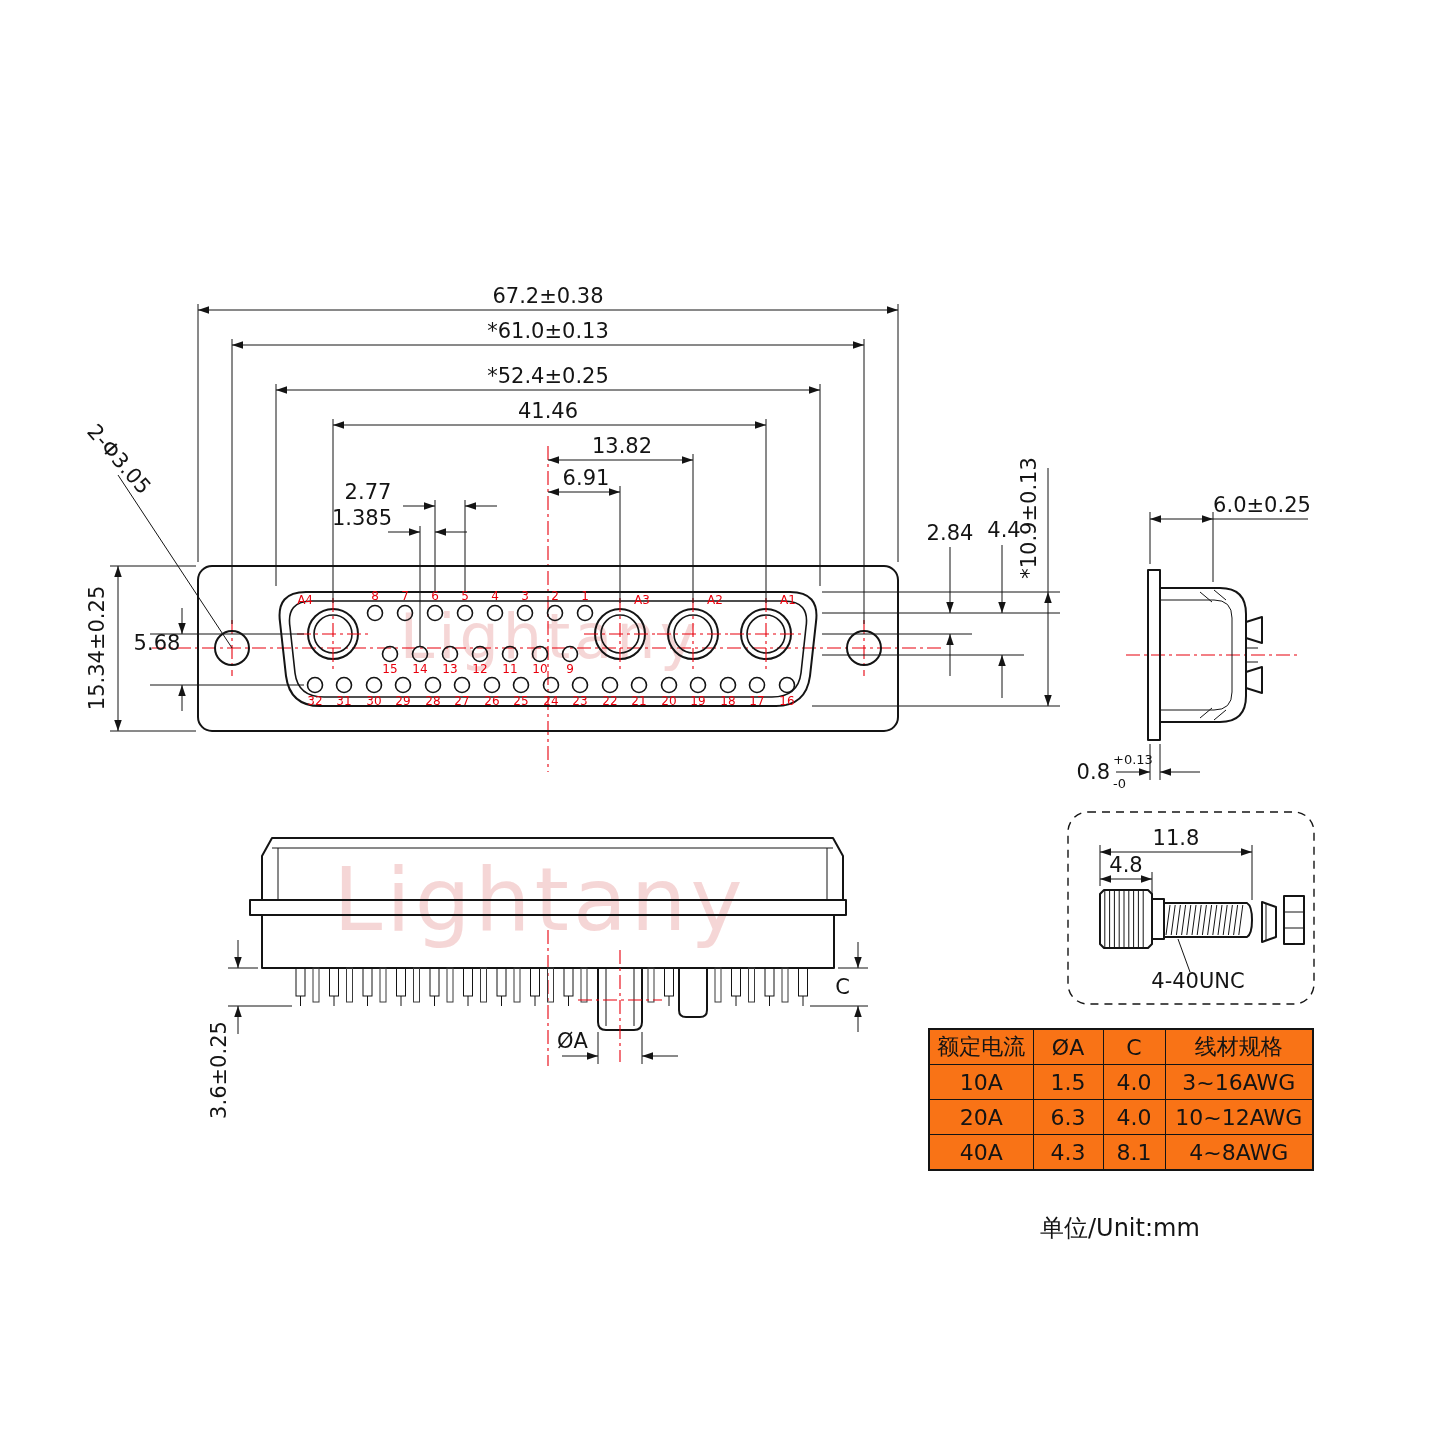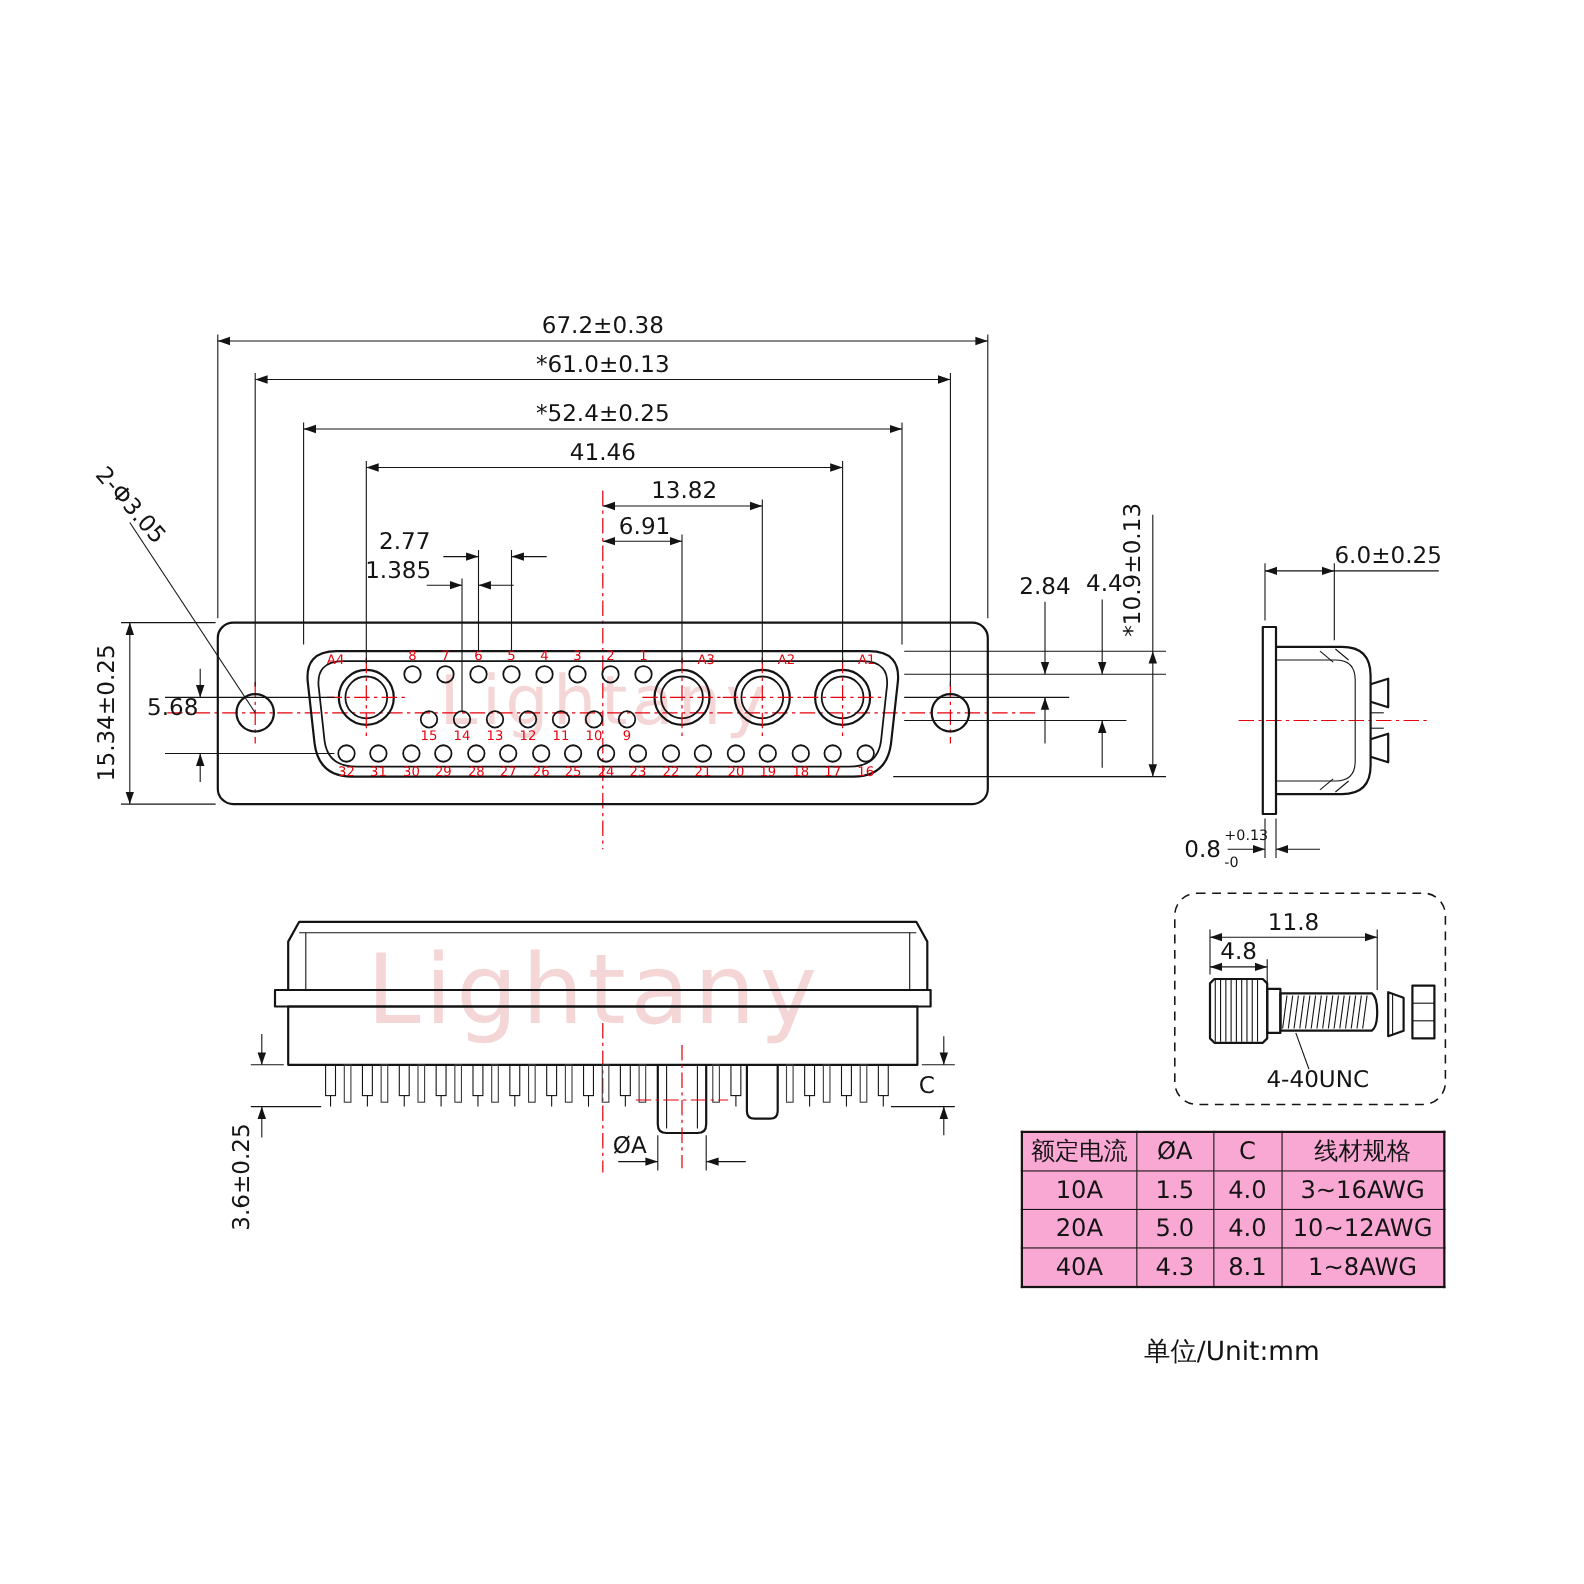--- a/index.html
+++ b/index.html
@@ -17,21 +17,21 @@
   .dim{stroke:#141414;stroke-width:1;fill:none;marker-start:url(#arr);marker-end:url(#arr);}
   .dimE{stroke:#141414;stroke-width:1;fill:none;marker-end:url(#arr);}
   .red{stroke:#e8000d;stroke-width:1.1;fill:none;stroke-dasharray:14 4 3 4;}
   .dash{stroke:#141414;stroke-width:1.4;fill:none;stroke-dasharray:8 6;}
   text{font-family:"DejaVu Sans","Liberation Sans",sans-serif;}
   .dtxt{font-size:21px;fill:#141414;}
   .stx{font-size:13px;fill:#141414;}
   .pin{font-size:12px;fill:#e8000d;}
   
   #spec-wrap{position:absolute;left:928px;top:1028px;z-index:3;}
-  #spec-wrap table{border-collapse:collapse;border:2px solid #141414;background:#f9a8d4;}
+  #spec-wrap table{border-collapse:collapse;border:2px solid #141414;background:#f97316;}
   #spec-wrap th,#spec-wrap td{border:1.5px solid #141414;font-size:22px;font-weight:400;
       text-align:center;vertical-align:middle;height:34px;padding:0 4px;color:#141414;}
   #unit-note{position:absolute;left:1040px;top:1212px;z-index:3;font-size:24px;color:#141414;}
 </style>
 </head>
 <body>
 <div id="canvas">
 
 <div class="wm" style="left:320px;top:600px;width:460px;font-size:62px;">Lightany</div>
 <div class="wm" style="left:260px;top:848px;width:560px;font-size:88px;">Lightany</div>
@@ -375,28 +375,28 @@
       <th>线材规格</th>
     </tr>
     <tr>
       <td>10A</td>
       <td>1.5</td>
       <td>4.0</td>
       <td>3~16AWG</td>
     </tr>
     <tr>
       <td>20A</td>
-      <td>5.0</td>
+      <td>6.3</td>
       <td>4.0</td>
       <td>10~12AWG</td>
     </tr>
     <tr>
       <td>40A</td>
       <td>4.3</td>
       <td>8.1</td>
-      <td>1~8AWG</td>
+      <td>4~8AWG</td>
     </tr>
   </tbody>
       </table>
 </div>
 <div id="unit-note">单位/Unit:mm</div>
 
 </div>
 
 </body></html>

